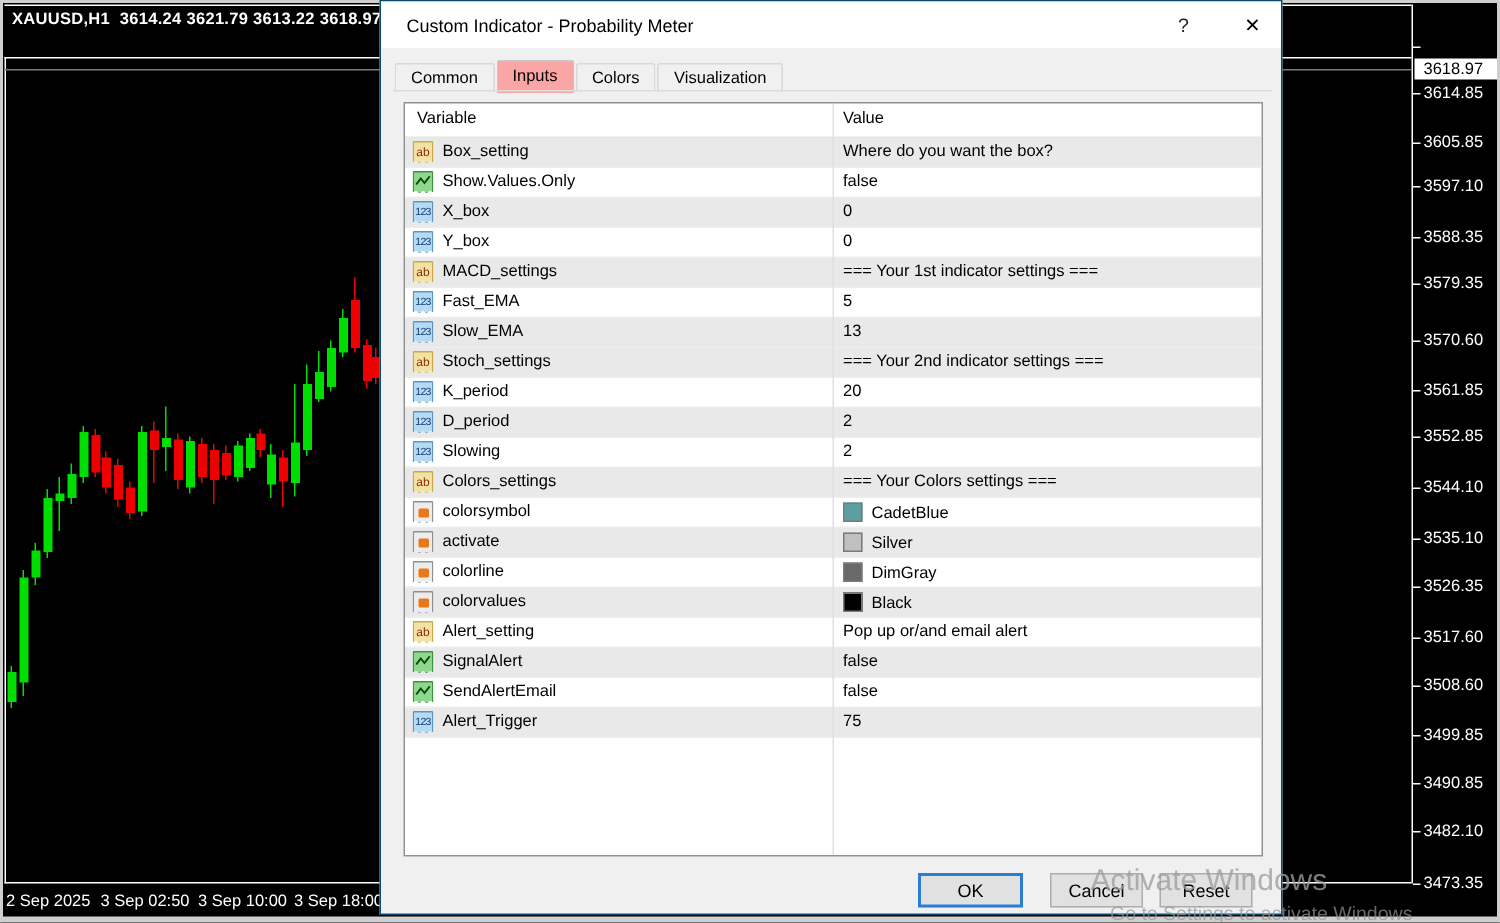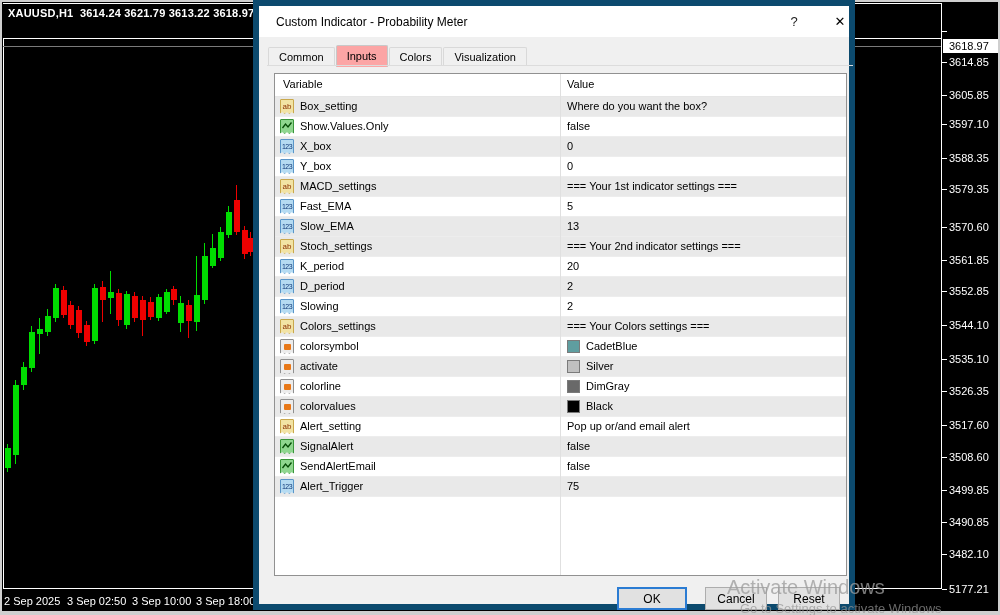--- a/index.html
+++ b/index.html
@@ -24,21 +24,21 @@
     position:absolute; left:943px; width:56px; height:14px; background:#fff;
     color:#000; font-size:11px; line-height:14px; padding-left:6px;
   }
   #current-price-line { position:absolute; left:3px; width:938px; height:1px; background:#7a7a7a; }
   .time-label { position:absolute; top:595px; color:#fff; font-size:11px; white-space:nowrap; }
   .screen-edge { position:absolute; background:#cfcfcf; }
 
   
   #dialog {
     position:absolute; left:253px; top:0; width:602px; height:610px;
-    background:#f0f0f0; border:6px solid #0c4a6e; z-index:10; font-size:12px; color:#000;
+    background:#f0f0f0; border:1px solid #0c4a6e; z-index:10; font-size:12px; color:#000;
   }
   #title-bar { position:absolute; left:0; top:0; width:100%; height:31px; background:#fff; }
   #dialog-title { position:absolute; left:17px; top:9px; font-size:12px; color:#000; }
   #help-button { position:absolute; left:522px; top:5px; width:26px; height:22px;
     text-align:center; line-height:22px; font-size:13px; color:#222; cursor:default; }
   #close-button { position:absolute; left:566px; top:5px; width:30px; height:22px;
     text-align:center; line-height:22px; font-size:13px; color:#000; cursor:default; }
 
   #tab-bar { position:absolute; left:9px; top:38px; height:20px; }
   .tab {
@@ -202,21 +202,21 @@
         <div class="price-label" style="top: 419px;">3517.60</div>
         <div class="price-tick" style="top: 457px;"></div>
         <div class="price-label" style="top: 451px;">3508.60</div>
         <div class="price-tick" style="top: 490px;"></div>
         <div class="price-label" style="top: 484px;">3499.85</div>
         <div class="price-tick" style="top: 522px;"></div>
         <div class="price-label" style="top: 516px;">3490.85</div>
         <div class="price-tick" style="top: 554px;"></div>
         <div class="price-label" style="top: 548px;">3482.10</div>
         <div class="price-tick" style="top: 589px;"></div>
-        <div class="price-label" style="top: 583px;">5177.21</div>
+        <div class="price-label" style="top: 583px;">3473.35</div>
       </div>
     <div id="time-axis">
         <div class="time-label" style="left: 4px;">2 Sep 2025</div>
         <div class="time-label" style="left: 67px;">3 Sep 02:50</div>
         <div class="time-label" style="left: 132px;">3 Sep 10:00</div>
         <div class="time-label" style="left: 196px;">3 Sep 18:00</div>
       </div>
 
     <div class="screen-edge" style="left:0; top:0; width:100%; height:2px;"></div>
     <div class="screen-edge" style="left:0; top:0; width:2px; height:100%;"></div>

